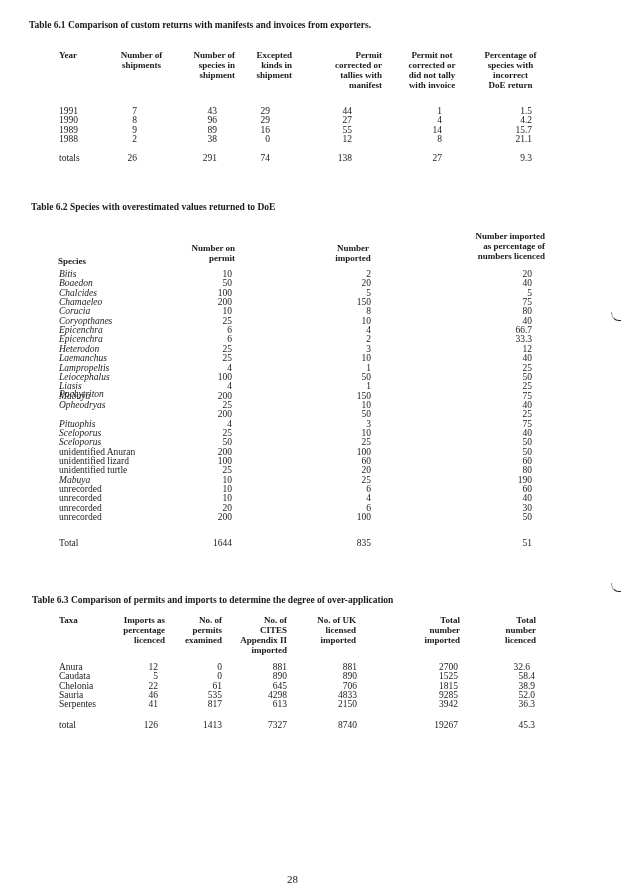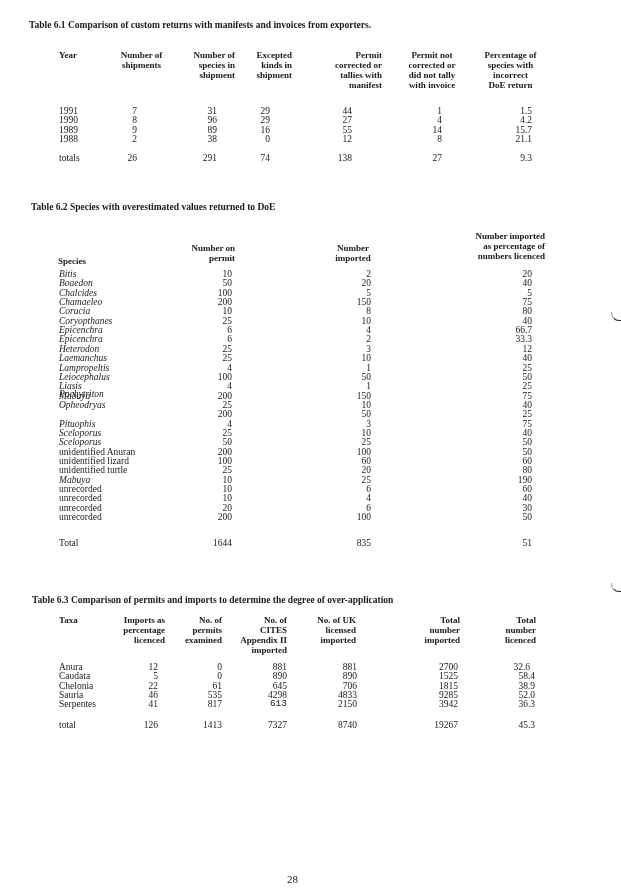--- a/index.html
+++ b/index.html
@@ -42,21 +42,21 @@
 with invoice</div>
     <div class="hdr c" style="left:468px;top:50px;width:85px;">Percentage of
 species with
 incorrect
 DoE return</div>
 
     <div id="t61-body">
         <div>
           <div class="cell" style="left: 59px; top: 107px;">1991</div>
           <div class="cell r" style="left: 100px; top: 107px; width: 37px;">7</div>
-          <div class="cell r" style="left: 180px; top: 107px; width: 37px;">31</div>
+          <div class="cell r" style="left: 180px; top: 107px; width: 37px;">43</div>
           <div class="cell r" style="left: 240px; top: 107px; width: 30px;">29</div>
           <div class="cell r" style="left: 300px; top: 107px; width: 52px;">44</div>
           <div class="cell r" style="left: 400px; top: 107px; width: 42px;">1</div>
           <div class="cell r" style="left: 490px; top: 107px; width: 42px;">1.5</div>
         </div>
         <div>
           <div class="cell" style="left: 59px; top: 116.3px;">1990</div>
           <div class="cell r" style="left: 100px; top: 116.3px; width: 37px;">8</div>
           <div class="cell r" style="left: 180px; top: 116.3px; width: 37px;">96</div>
           <div class="cell r" style="left: 240px; top: 116.3px; width: 30px;">29</div>
@@ -336,21 +336,21 @@
           <div class="cell r" style="left: 180px; top: 690.9px; width: 42px;">535</div>
           <div class="cell r" style="left: 245px; top: 690.9px; width: 42px;">4298</div>
           <div class="cell r" style="left: 315px; top: 690.9px; width: 42px;">4833</div>
           <div class="cell r" style="left: 400px; top: 690.9px; width: 58px;">9285</div>
           <div class="cell r" style="left: 490px; top: 690.9px; width: 45px;">52.0</div>
         </div>
         <div>
           <div class="cell" style="left: 59px; top: 700.2px;">Serpentes</div>
           <div class="cell r" style="left: 120px; top: 700.2px; width: 38px;">41</div>
           <div class="cell r" style="left: 180px; top: 700.2px; width: 42px;">817</div>
-          <div class="cell r" style="left: 245px; top: 700.2px; width: 42px; font-family: Liberation Mono, monospace;">613</div>
+          <div class="cell r" style="left: 245px; top: 700.2px; width: 42px;">613</div>
           <div class="cell r" style="left: 315px; top: 700.2px; width: 42px;">2150</div>
           <div class="cell r" style="left: 400px; top: 700.2px; width: 58px;">3942</div>
           <div class="cell r" style="left: 490px; top: 700.2px; width: 45px;">36.3</div>
         </div>
         <div>
           <div class="cell" style="left: 59px; top: 721px;">total</div>
           <div class="cell r" style="left: 120px; top: 721px; width: 38px;">126</div>
           <div class="cell r" style="left: 180px; top: 721px; width: 42px;">1413</div>
           <div class="cell r" style="left: 245px; top: 721px; width: 42px;">7327</div>
           <div class="cell r" style="left: 315px; top: 721px; width: 42px;">8740</div>

